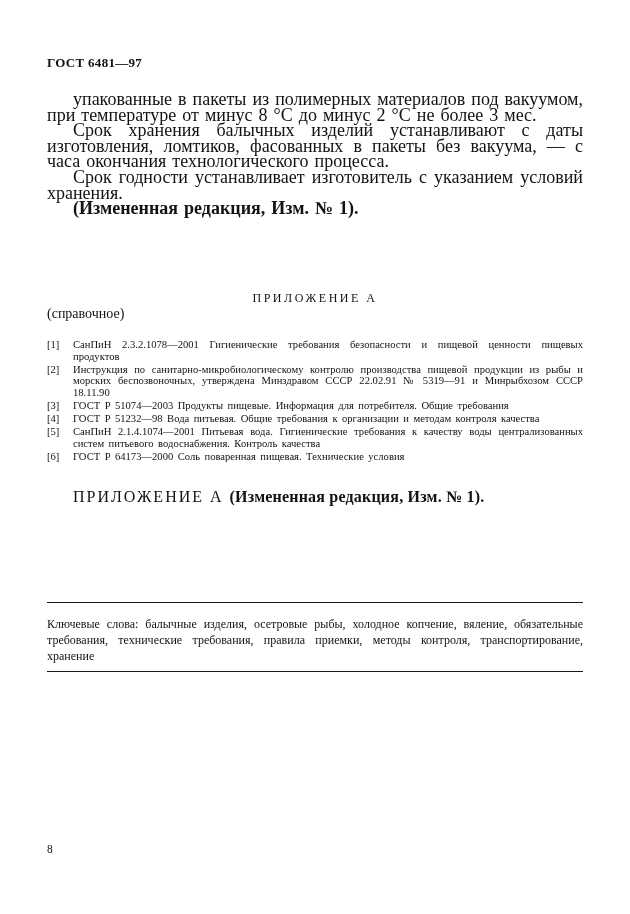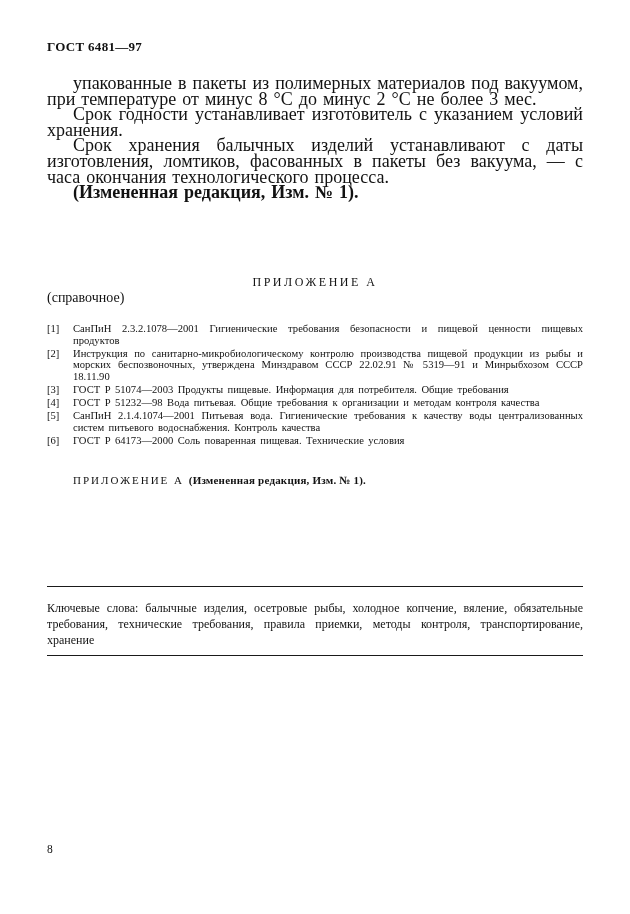--- a/index.html
+++ b/index.html
@@ -7,21 +7,21 @@
   body {
     background: #ffffff;
     color: #121212;
     font-family: "Liberation Serif", "DejaVu Serif", serif;
     position: relative;
     overflow: hidden;
   }
   .page {
     width: 630px;
     height: 742px;
-    padding: 40px 47px 0 47px;
+    padding: 56px 47px 0 47px;
     position: relative;
   }
   .doc-number {
     font-weight: bold;
     font-size: 13px;
     line-height: 14px;
     letter-spacing: 0.3px;
   }
   .body-text { margin-top: 22px; }
   .body-text p {
@@ -71,21 +71,21 @@
     width: 26px;
     flex: 0 0 26px;
   }
   .reference-text {
     flex: 1;
     text-align: justify;
     word-spacing: 1.8px;
   }
   .appendix-footer {
     margin-top: 26px;
-    font-size: 11px;
+    font-size: 16px;
     line-height: 15px;
     padding-left: 26px;
   }
   .appendix-footer .label { letter-spacing: 2px; }
   .appendix-footer .note { font-weight: bold; letter-spacing: 0.2px; }
   .rule {
     border: none;
     border-top: 1.6px solid #1a1a1a;
     height: 0;
   }
@@ -116,22 +116,22 @@
 </style>
 </head>
 <body>
 
 <div class="page">
 
   <div class="doc-number">ГОСТ 6481—97</div>
 
   <div class="body-text">
     <p>упакованные в пакеты из полимерных материалов под вакуумом, при температуре от минус 8 °С до минус 2 °С не более 3 мес.</p>
+    <p>Срок хранения балычных изделий устанавливают с даты изготовления, ломтиков, фасованных в пакеты без вакуума, — с часа окончания технологического процесса.</p>
     <p>Срок годности устанавливает изготовитель с указанием условий хранения.</p>
-    <p>Срок хранения балычных изделий устанавливают с даты изготовления, ломтиков, фасованных в пакеты без вакуума, — с часа окончания технологического процесса.</p>
     <p class="amendment">(Измененная редакция, Изм. № 1).</p>
   </div>
 
   <div class="appendix-title">ПРИЛОЖЕНИЕ А</div>
   <div class="appendix-subtitle">(справочное)</div>
 
 
   <div class="references">
     <div class="reference-item">
       <span class="reference-num">[1]</span>

